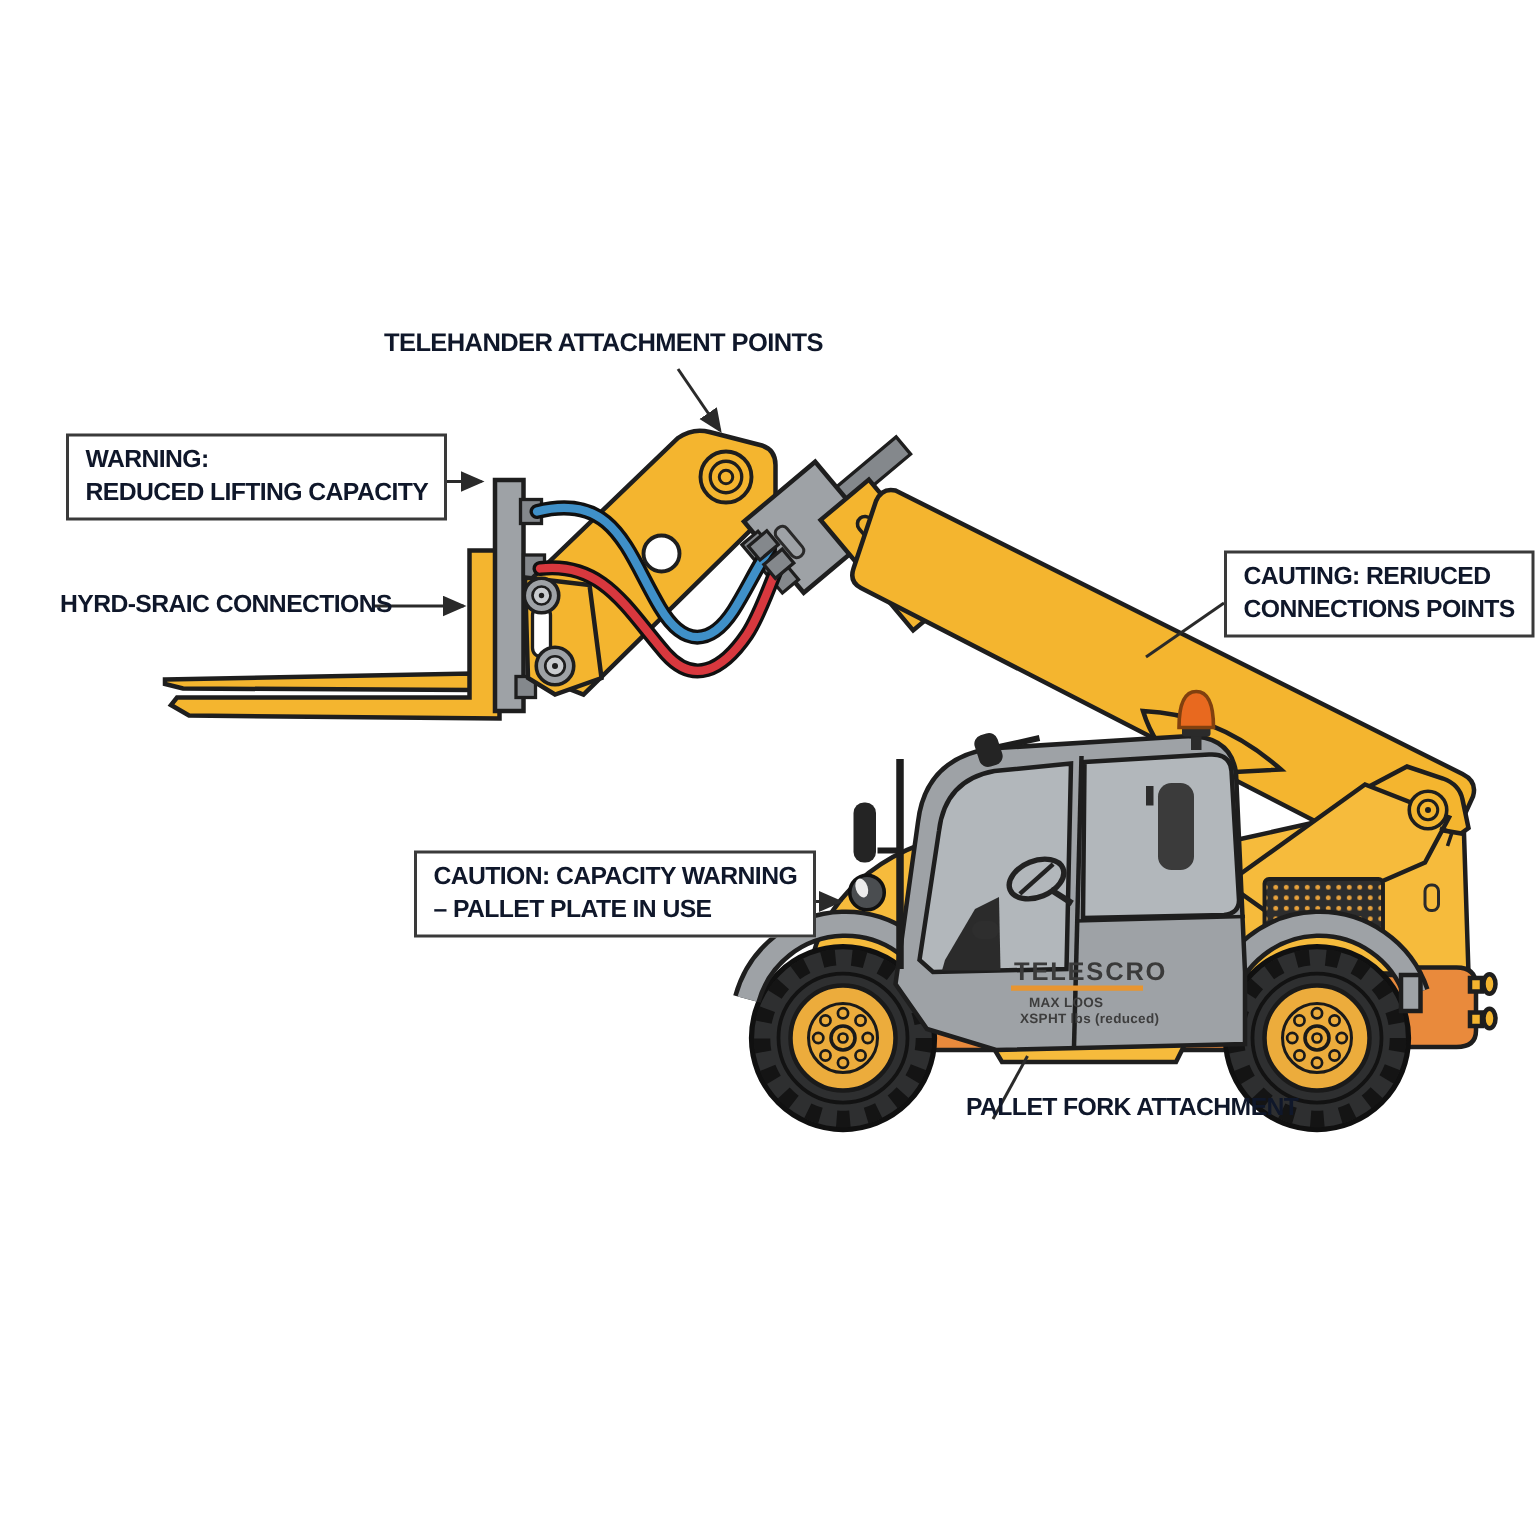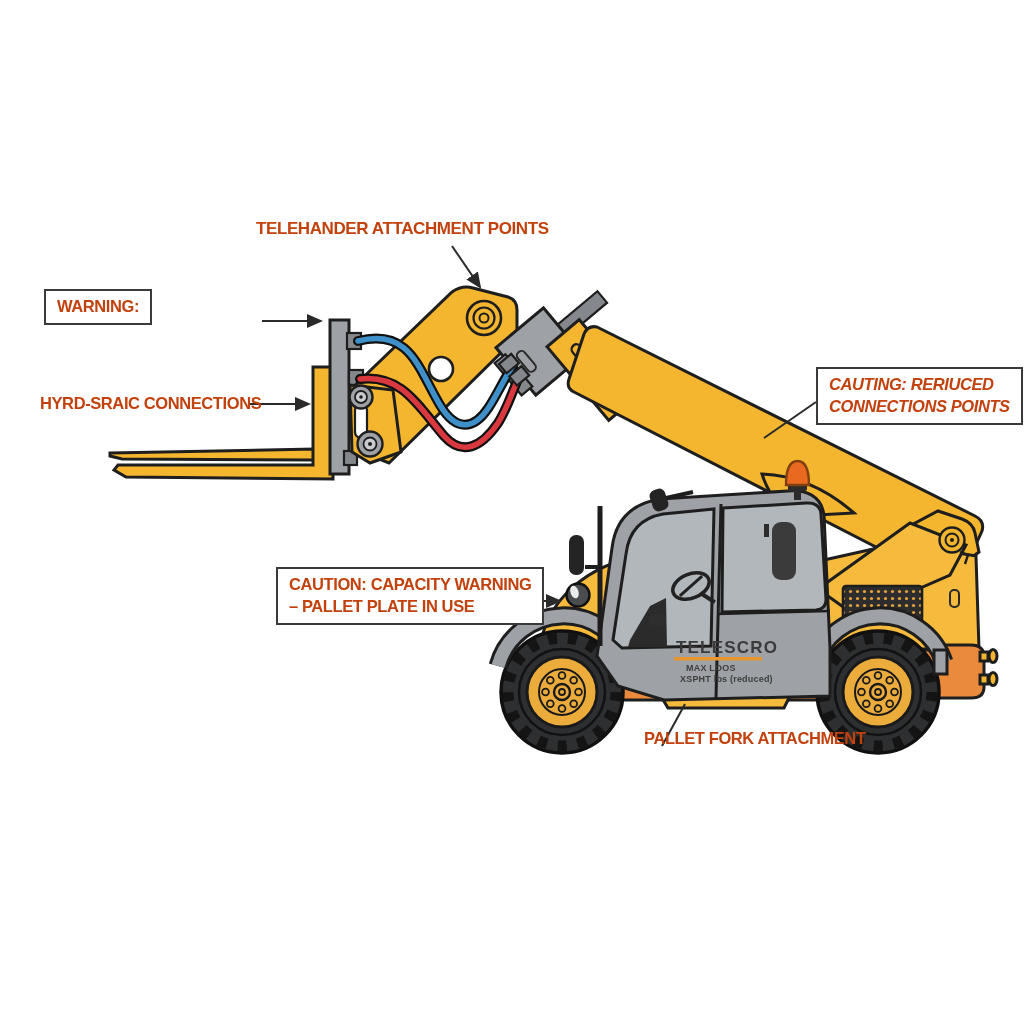--- a/index.html
+++ b/index.html
@@ -1,19 +1,19 @@
 <!DOCTYPE html>
 <html style="--yellow: #F4B52F; --body-yellow: #F6BB3C; --orange: #E98A3C; --beacon: #E8691F; --cab-gray: #9EA2A6; --glass: #B2B7BB; --tire: #2E2F30; --rim: #ECAC3C; --hose-blue: #3F90C8; --hose-red: #D8383E; --outline: #1E1E1E;"><head>
 <meta charset="utf-8">
 <style>
   html,body{margin:0;padding:0;background:#fff;}
   #stage{position:relative;width:1024px;height:1024px;background:#fff;overflow:hidden;
          font-family:"Liberation Sans",sans-serif;}
   #machine-svg{position:absolute;left:0;top:0;}
-  .lbl{position:absolute;color:#c2410c;font-weight:700;font-size:16.5px;
+  .lbl{position:absolute;color:#0f172a;font-weight:700;font-size:16.5px;
        letter-spacing:-0.4px;line-height:1.32;white-space:nowrap;}
   .lbl-box{border:2px solid #3a3a3a;background:#fff;padding:5px 11px;}
   
   .y{fill:var(--yellow);stroke:var(--outline);stroke-width:3;}
   .y2{fill:var(--body-yellow);stroke:var(--outline);stroke-width:3;}
   .or{fill:var(--orange);stroke:var(--outline);stroke-width:3;}
   .gr{fill:var(--cab-gray);stroke:var(--outline);stroke-width:3;}
   .gl{fill:var(--glass);stroke:var(--outline);stroke-width:3;}
   .dk{fill:#2b2b2b;stroke:none;}
   .mech{fill:#84888c;stroke:var(--outline);stroke-width:2.2;}
@@ -218,25 +218,26 @@
       <path class="lead" d="M816,402 L764,438"></path>
       <path class="lead" d="M516,601 L560,601" marker-end="url(#arrow)"></path>
       <path class="lead" d="M662,746 L685,704"></path>
     </g>
   </svg>
 
   <div class="lbl" style="left:256px;top:218px;font-size:17px;">TELEHANDER ATTACHMENT POINTS</div>
 
   <div class="lbl lbl-box" style="left:44px;top:289px;">
     <div>WARNING:</div>
+    <div>REDUCED LIFTING CAPACITY</div>
   </div>
 
   <div class="lbl" style="left:40px;top:393px;">HYRD-SRAIC CONNECTIONS</div>
 
-  <div class="lbl lbl-box" style="left:816px;top:367px;font-style:italic;">
+  <div class="lbl lbl-box" style="left:816px;top:367px;">
     <div>CAUTING: RERIUCED</div>
     <div>CONNECTIONS POINTS</div>
   </div>
 
   <div class="lbl lbl-box" style="left:276px;top:567px;">
     <div>CAUTION: CAPACITY WARNING</div>
     <div>– PALLET PLATE IN USE</div>
   </div>
 
   <div class="lbl" style="left:644px;top:728px;">PALLET FORK ATTACHMENT</div>

